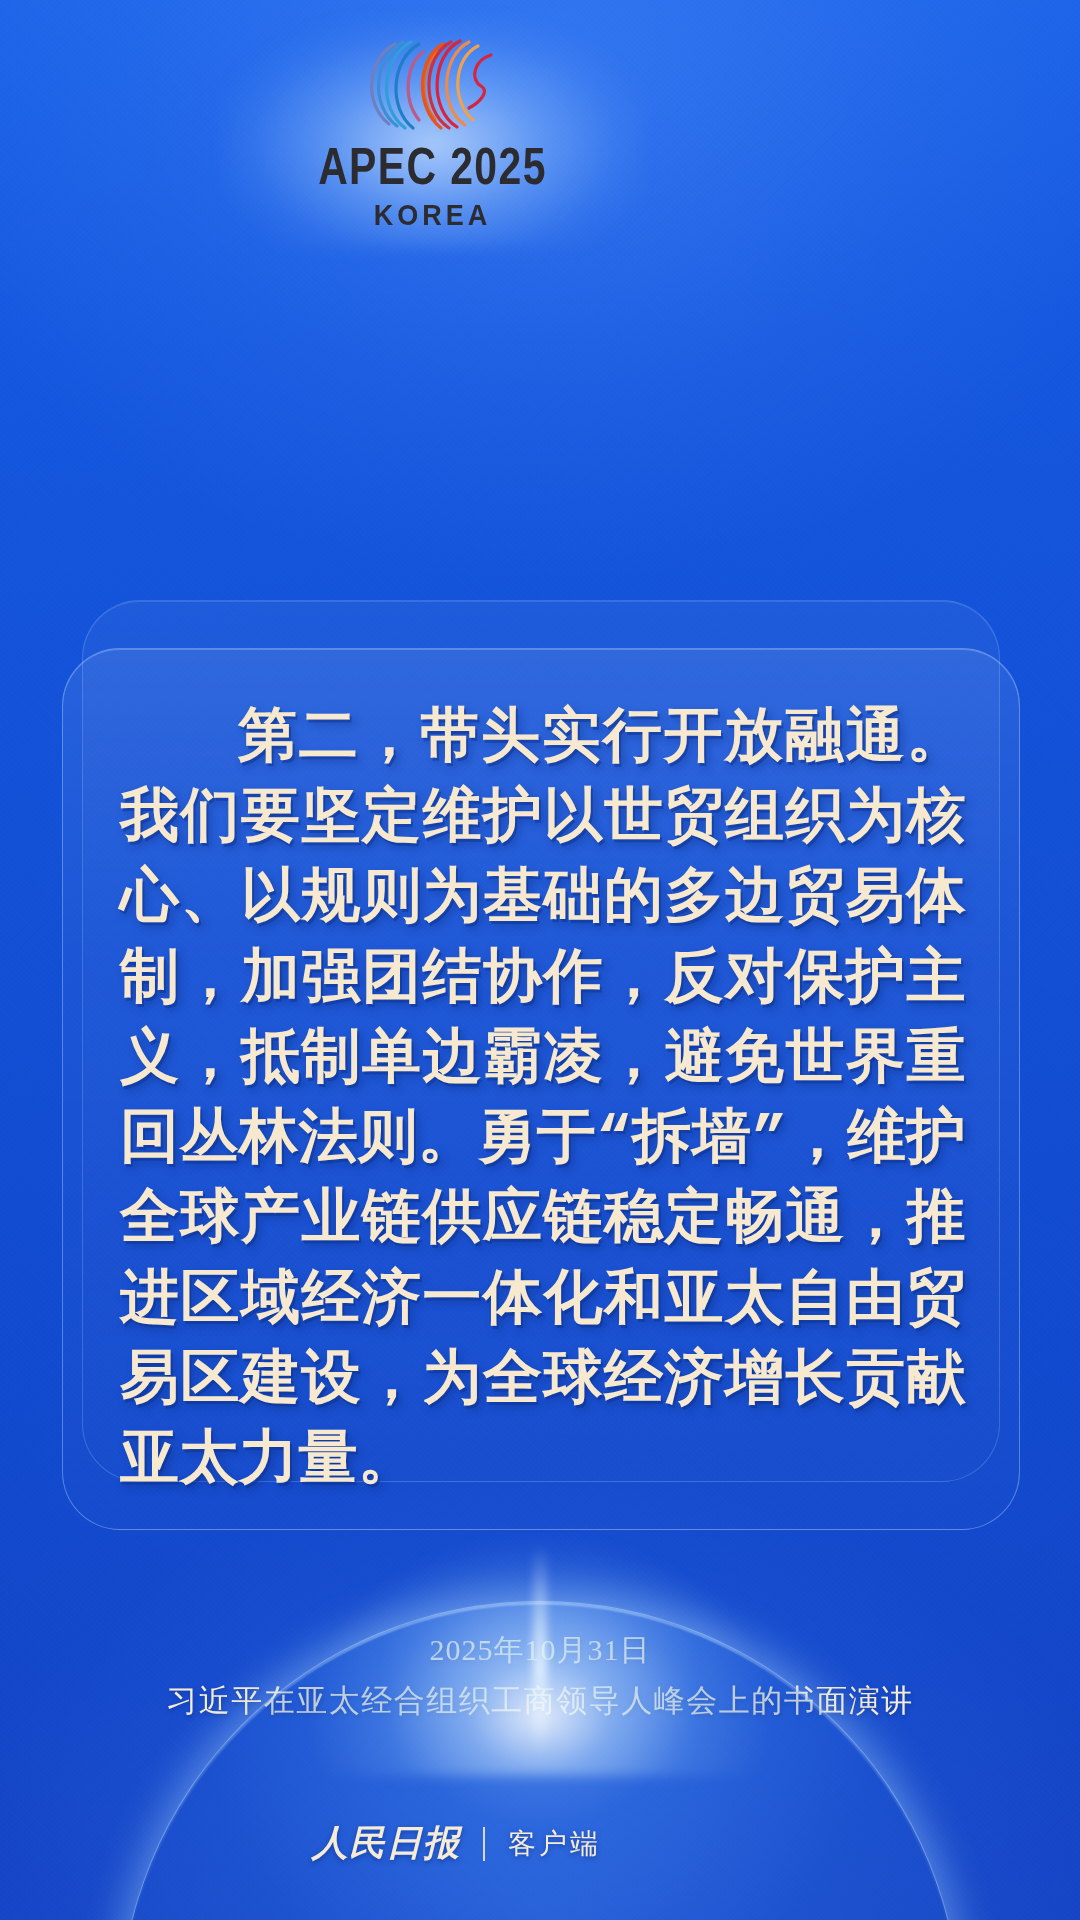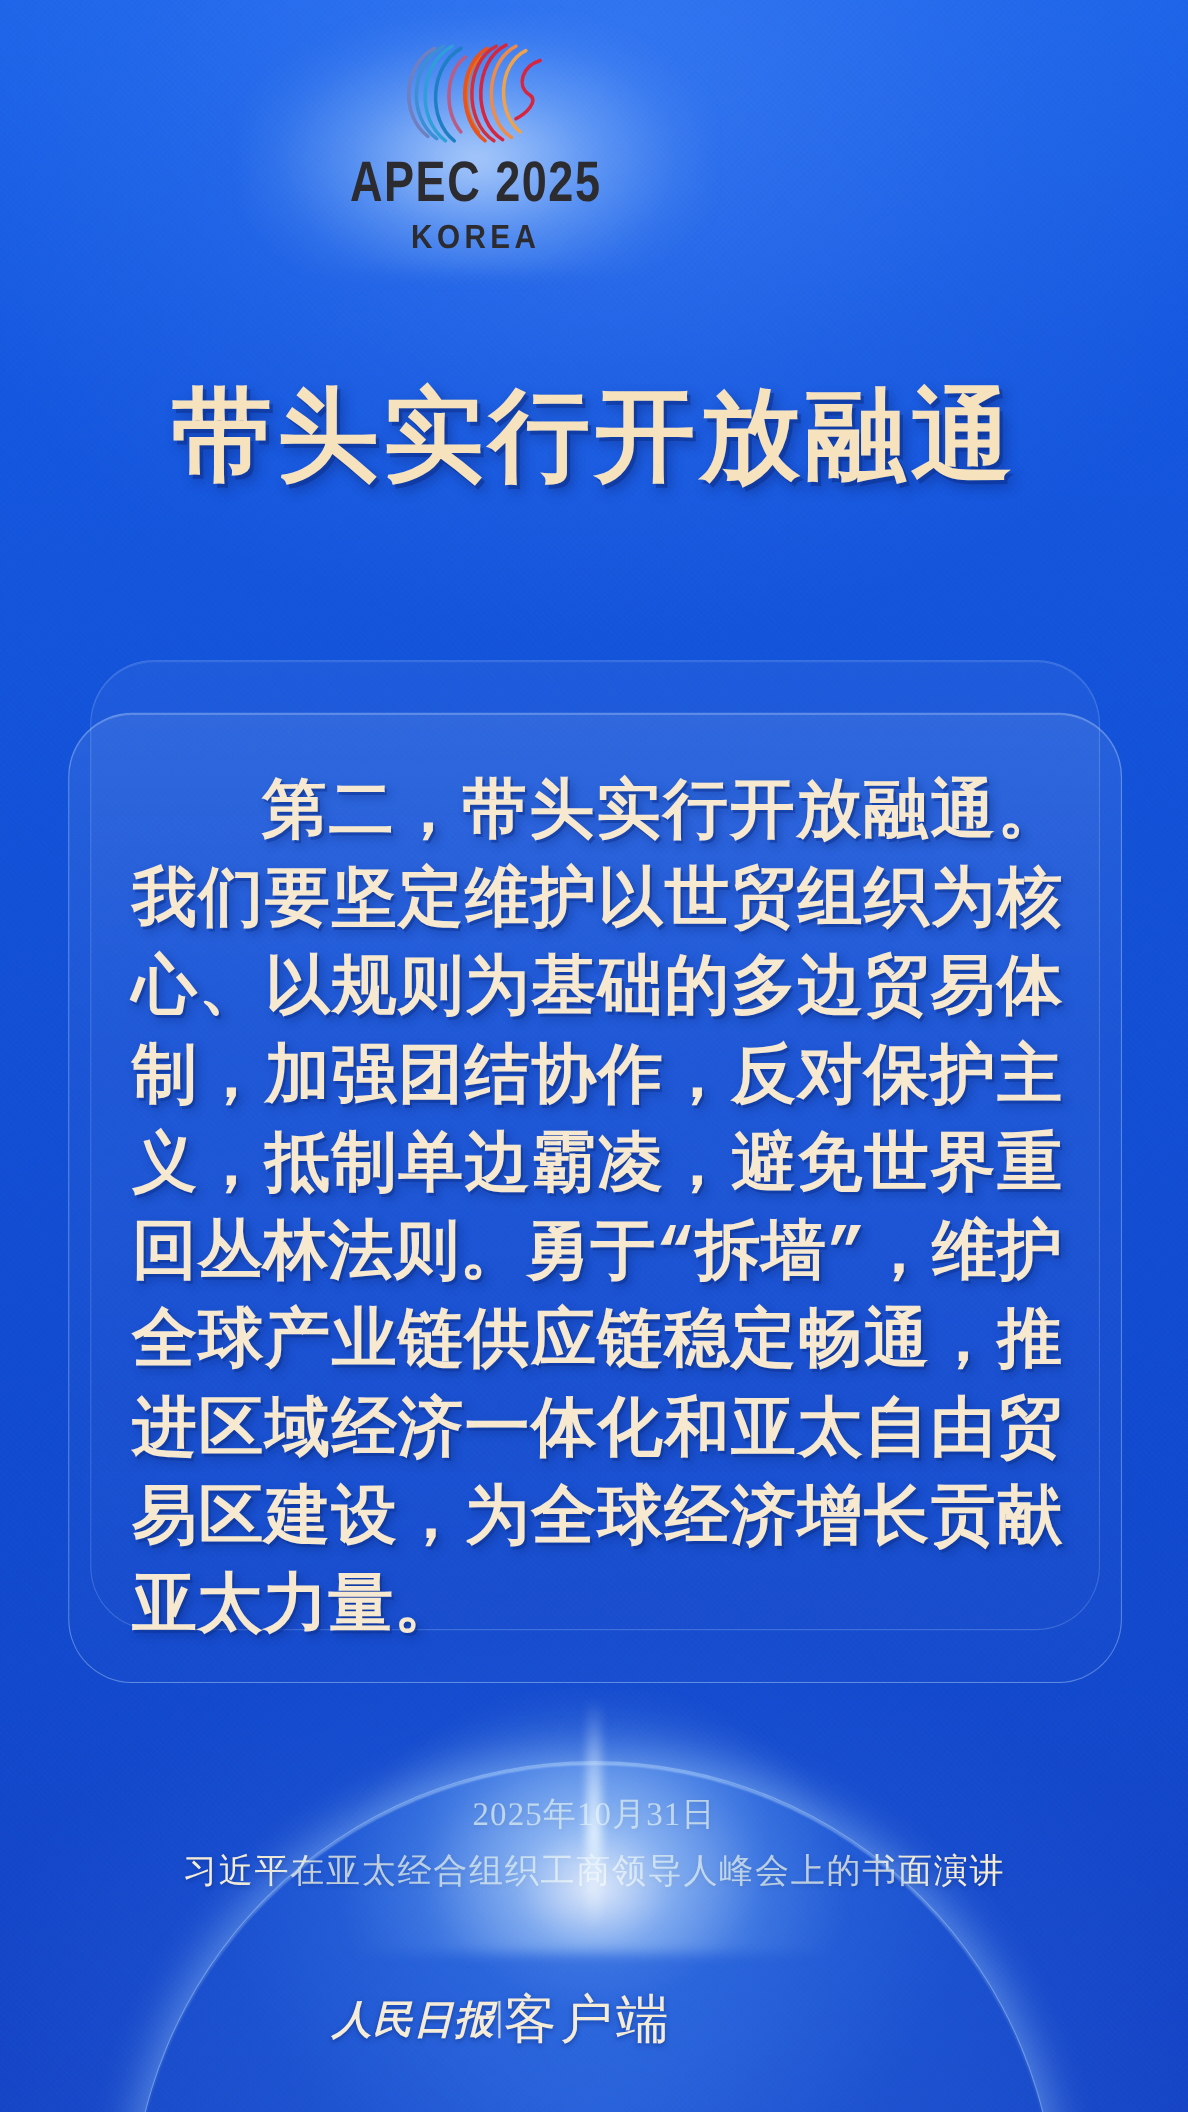--- a/index.html
+++ b/index.html
@@ -242,39 +242,39 @@
 
   
   #footer-brand {
     position: absolute;
     left: 0;
     bottom: 52px;
     width: 913px;
     display: flex;
     align-items: center;
     justify-content: center;
-    gap: 3px;
+    gap: 23px;
     color: #f5ecd8;
   }
   #brand-paper {
     font-family: "Liberation Serif", "DejaVu Serif", serif;
     font-weight: 700;
     font-style: italic;
     font-size: 36px;
     letter-spacing: 1px;
     text-shadow: 0 2px 5px rgba(8,36,115,0.5);
   }
   #brand-divider {
     width: 2px;
     height: 34px;
     background: rgba(245,236,216,0.85);
   }
   #brand-app {
     font-family: "Liberation Sans", sans-serif;
-    font-size: 48px;
+    font-size: 28px;
     letter-spacing: 3px;
     text-shadow: 0 2px 5px rgba(8,36,115,0.5);
   }
 </style>
 </head>
 <body>
 
 <div id="poster">
 
   <div id="texture"></div>
@@ -298,21 +298,20 @@
           <path d="M155 18 C 130 30, 128 74, 150 92" stroke="#f0a24a"></path>
           <path d="M168 27 C 152 32, 146 50, 158 58 C 168 64, 154 76, 146 80" stroke="#d8243c"></path>
         </g>
       </svg>
     </div>
 
     <div id="apec-wordmark">APEC 2025</div>
     <div id="korea-wordmark">KOREA</div>
   </div>
 
-  <div id="headline">带头实行开放融通</div>
 
   <div class="glass-card" id="card-back"></div>
   <div class="glass-card" id="card-front"></div>
 
   <div id="body-text">第二，带头实行开放融通。我们要坚定维护以世贸组织为核心、以规则为基础的多边贸易体制，加强团结协作，反对保护主义，抵制单边霸凌，避免世界重回丛林法则。勇于“拆墙”，维护全球产业链供应链稳定畅通，推进区域经济一体化和亚太自由贸易区建设，为全球经济增长贡献亚太力量。</div>
 
   <div id="attribution">
     <div id="attr-date">2025年10月31日</div>
     <div id="attr-source">习近平在亚太经合组织工商领导人峰会上的书面演讲</div>
   </div>

